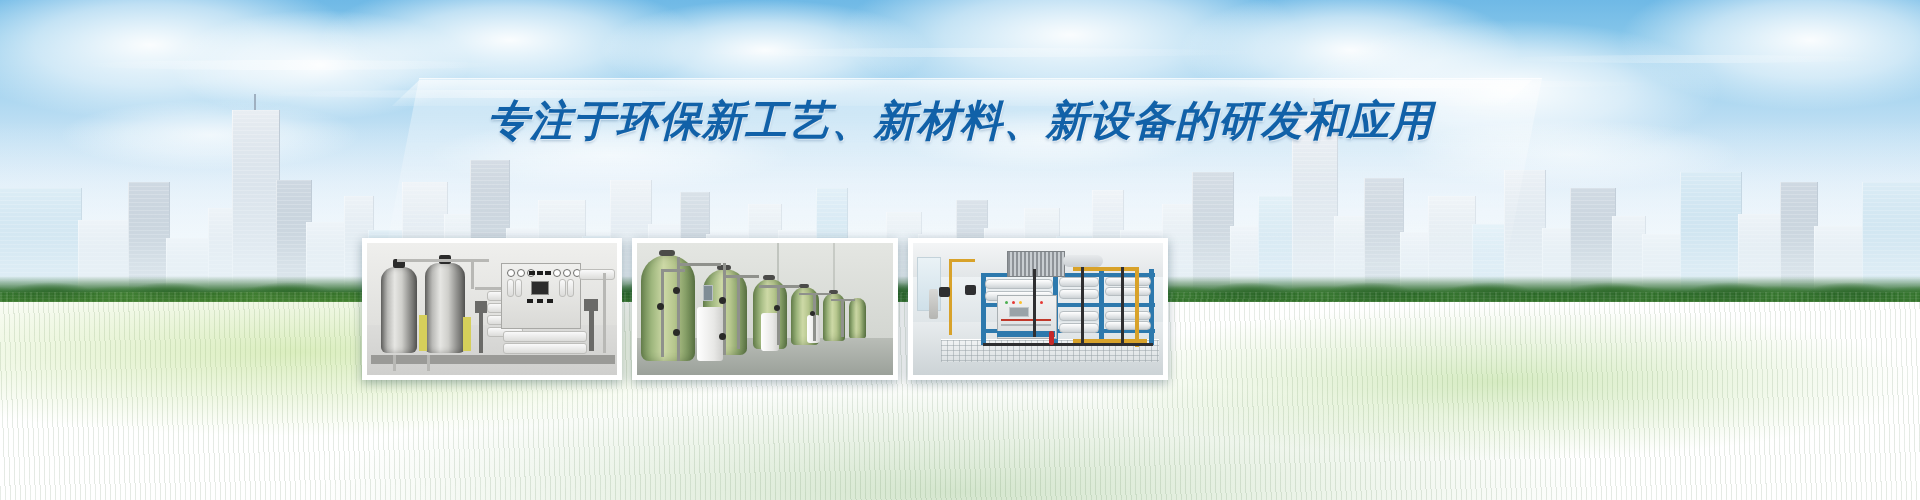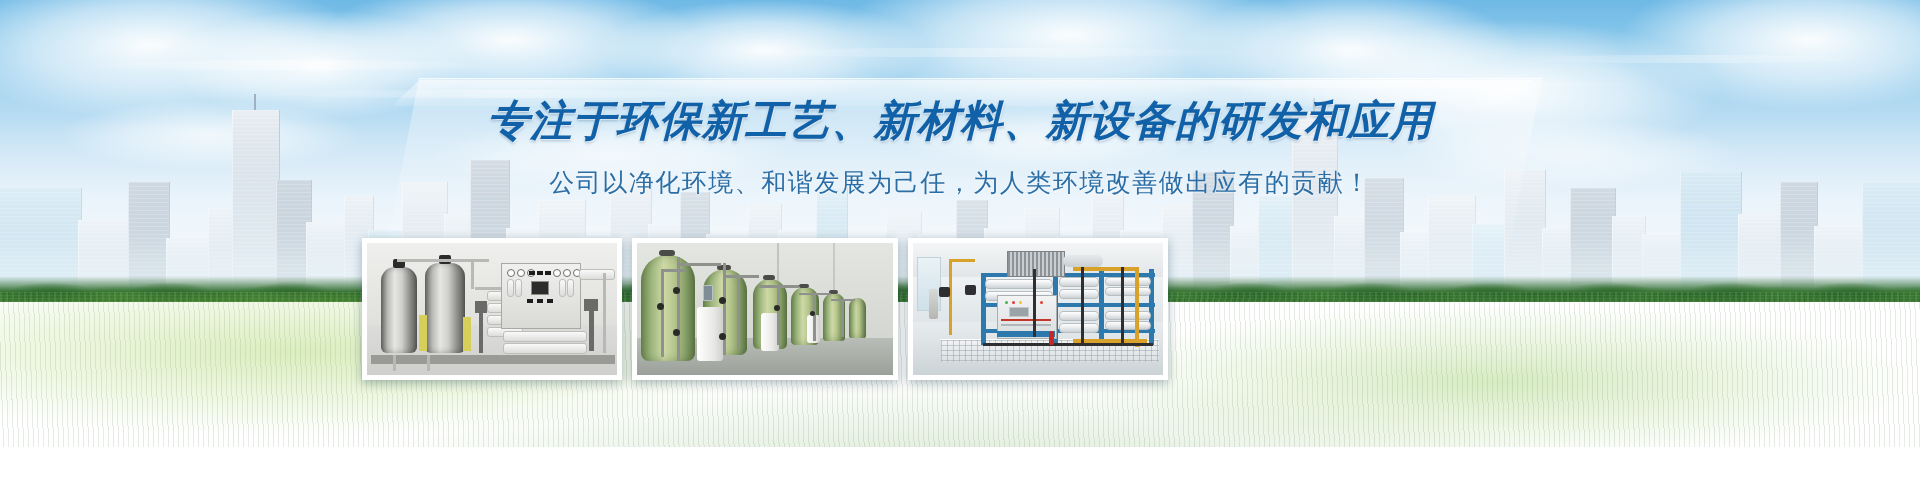--- a/index.html
+++ b/index.html
@@ -1,20 +1,20 @@
 <!DOCTYPE html>
 <html><head>
 <meta charset="utf-8">
 <style>
   html,body{margin:0;padding:0;background:#fff;}
   body{font-family:"Liberation Sans","DejaVu Sans",sans-serif;}
 
   .banner{
     position:relative;
-    width:1920px;height:447px;
+    width:1920px;height:500px;
     overflow:hidden;
   }
 
   
   .sky{
     position:absolute;left:0;top:0;width:1920px;height:300px;
     background:
       linear-gradient(to bottom,
         #6fb9e6 0%,
         #86c6ea 12%,
@@ -325,21 +325,20 @@
   <div class="treeline"></div>
   <div class="grass"></div>
   <div class="grass-tex"></div>
   <div class="grass-shade"></div>
 
   <div class="glass-panel"></div>
   <div class="glass-panel2"></div>
 
   <div class="text-block">
     <h1 class="headline">专注于环保新工艺、新材料、新设备的研发和应用</h1>
-    <p class="subline-cn">公司以净化环境、和谐发展为己任，为人类环境改善做出应有的贡献！</p>
   </div>
 
   <div class="photos">
 
     <div class="photo" id="photo1">
       <div class="inner">
         <div style="position:absolute;left:0;top:0;width:100%;height:62%;background:linear-gradient(to bottom,#efefed,#e0e0dd);"></div>
         <div class="base" style="left:4px;top:112px;width:244px;height:9px;"></div>
 
         <div class="tank-ss" style="left:14px;top:24px;width:36px;height:86px;"></div>

